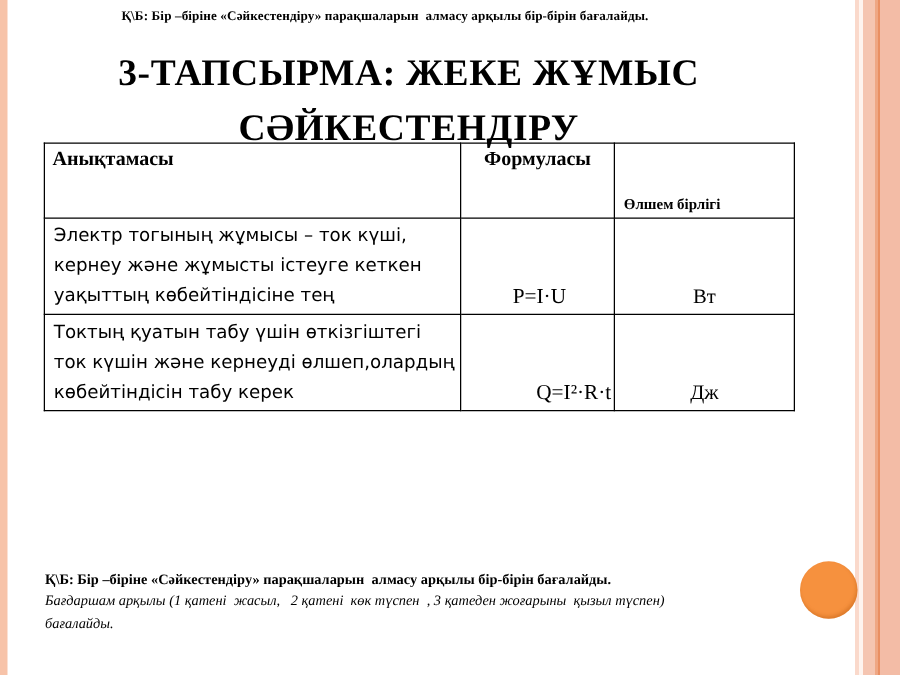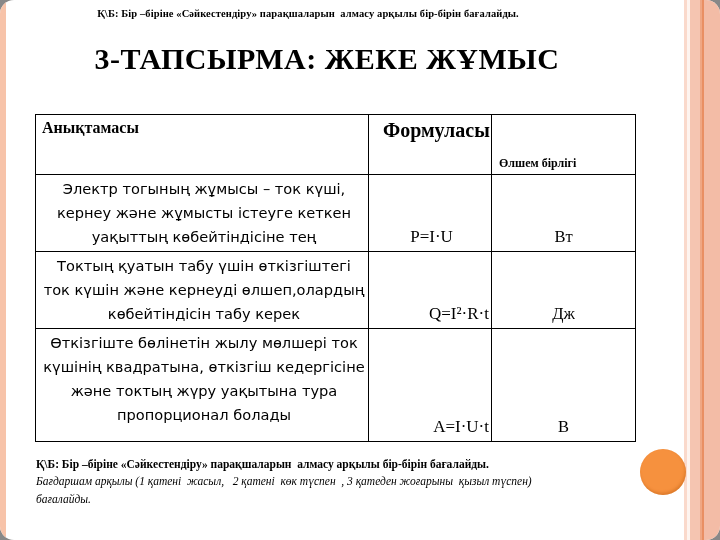--- a/index.html
+++ b/index.html
@@ -1,21 +1,20 @@
 <!DOCTYPE html>
 <html style="--accent-orange: #F6913E; --border-salmon: #F7C3A9; --border-salmon-dark: #E98F63; --border-salmon-light: #FAD9CB; --table-border: #000000; --text: #000000; --background: #FFFFFF;"><head>
 <meta charset="utf-8">
 <style>
   html,body { margin:0; padding:0; }
   body { background:#888; font-family:"Liberation Serif", serif; }
   #slide {
     position:relative; width:720px; height:540px;
     background:#fff; overflow:hidden; color:#000;
     margin:0 auto;
-    border-radius:14px;
   }
 
   
   .left-stripe {
     position:absolute; left:0; top:0; width:6px; height:540px;
     background: var(--border-salmon, #F7C3A9);
   }
   .right-stripe {
     position:absolute; right:0; top:0; width:36px; height:540px;
     background: linear-gradient(to right,
@@ -50,25 +49,25 @@
   }
   col.c1 { width:333px; }
   col.c2 { width:123px; }
   col.c3 { width:144px; }
   tr.hdr   { height:60px; }
   tr.row-1 { height:74px; }
   tr.row-2 { height:77px; }
   tr.row-3 { height:113px; }
 
   td.h1 { vertical-align:top; text-align:left; font-weight:bold; font-size:16px; padding:4px 6px; }
-  td.h2 { vertical-align:top; text-align:center; font-weight:bold; font-size:20px; padding:4px 14px; }
+  td.h2 { vertical-align:top; text-align:center; font-weight:bold; font-size:16px; padding:4px 14px; }
   td.h3 { vertical-align:bottom; text-align:left; font-weight:bold; font-size:12px; padding:2px 6px 3px 7px; }
 
   td.def {
-    vertical-align:top; text-align:center;
+    vertical-align:top; text-align:left;
     font-family:"DejaVu Sans", sans-serif;
     font-size:14.6px; line-height:24px;
     padding:2px 3px 2px 7px;
   }
   td.formula {
     vertical-align:bottom; text-align:right;
     font-size:17px; padding:2px 2px 4px 2px; white-space:pre;
   }
   td.formula.left { text-align:center; padding-left:5px; }
   td.unit {
@@ -92,20 +91,21 @@
 
 <div id="slide">
 
   <div class="left-stripe"></div>
   <div class="right-stripe"></div>
 
   <div class="top-note">Қ\Б: Бір –біріне «Сәйкестендіру» парақшаларын  алмасу арқылы бір-бірін бағалайды.</div>
 
   <div class="title">
     <div>3-ТАПСЫРМА: ЖЕКЕ ЖҰМЫС</div>
+    <div>СӘЙКЕСТЕНДІРУ</div>
   </div>
 
   <table class="match-table">
     <colgroup>
         <col class="c1">
         <col class="c2">
         <col class="c3">
       </colgroup>
     <tbody>
       <tr class="hdr">
@@ -116,25 +116,20 @@
       <tr class="row-1">
         <td class="def">Электр тогының жұмысы – ток күші, кернеу және жұмысты істеуге кеткен уақыттың  көбейтіндісіне тең</td>
         <td class="formula left">P=I·U</td>
         <td class="unit">Вт</td>
       </tr>
       <tr class="row-2">
         <td class="def">Токтың қуатын табу үшін өткізгіштегі ток күшін және кернеуді өлшеп,олардың көбейтіндісін табу керек</td>
         <td class="formula">Q=I²·R·t</td>
         <td class="unit">Дж</td>
       </tr>
-      <tr class="row-3">
-        <td class="def">Өткізгіште бөлінетін жылу мөлшері ток күшінің квадратына, өткізгіш кедергісіне және токтың жүру уақытына тура пропорционал болады</td>
-        <td class="formula">A=I·U·t</td>
-        <td class="unit">В</td>
-      </tr>
     </tbody>
   </table>
 
   <div class="footer">
     <div class="footer-bold">Қ\Б: Бір –біріне «Сәйкестендіру» парақшаларын  алмасу арқылы бір-бірін бағалайды.</div>
     <div class="footer-italic">Бағдаршам арқылы (1 қатені  жасыл,   2 қатені  көк түспен  , 3 қатеден жоғарыны  қызыл түспен)</div>
     <div class="footer-italic">бағалайды.</div>
   </div>
 
   <div class="circle"></div>

